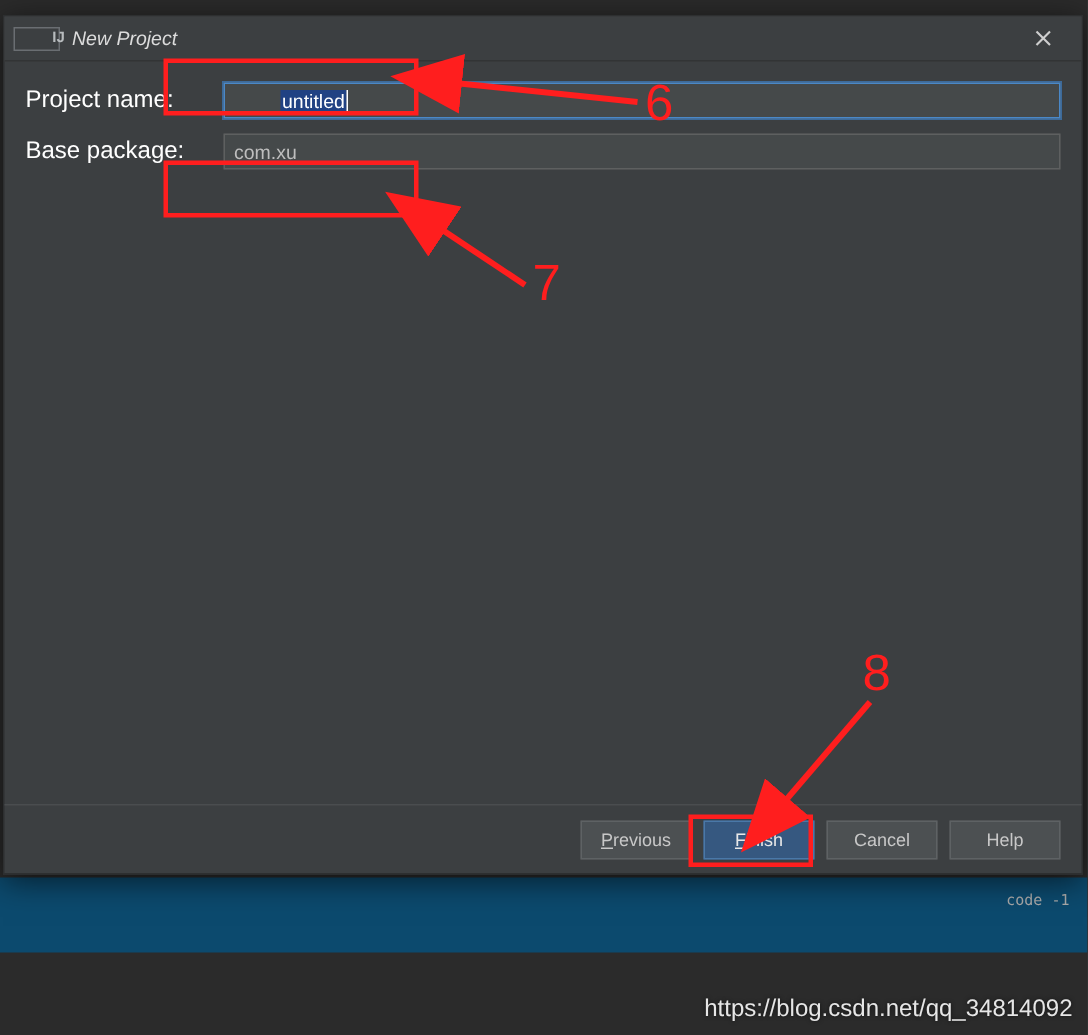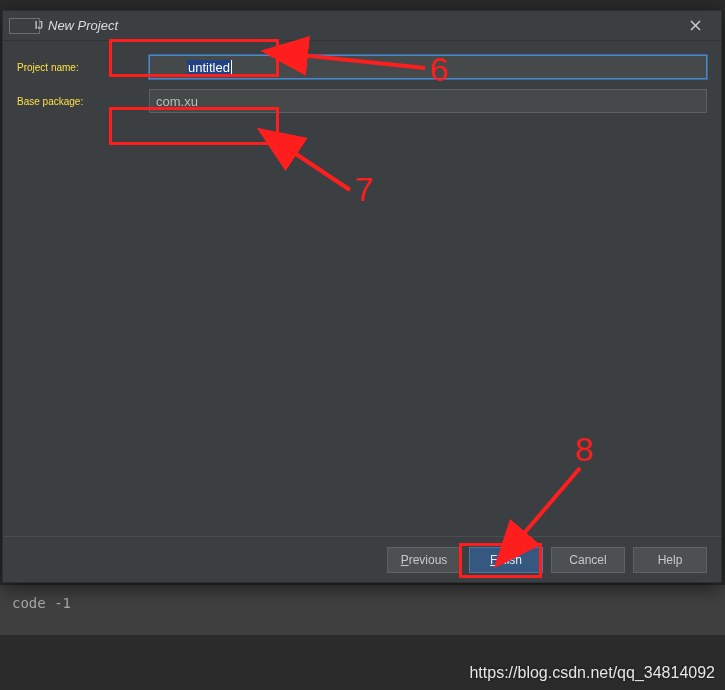--- a/index.html
+++ b/index.html
@@ -5,22 +5,22 @@
   * { box-sizing: border-box; margin: 0; padding: 0; }
   html, body { width: 725px; height: 690px; overflow: hidden; font-family: "Segoe UI", Tahoma, sans-serif; }
   body { background: #2b2b2b; color: #bbbbbb; font-size: 13px; position: relative; }
 
   .backdrop {
     position: absolute; left: 0; top: 0; width: 725px; height: 690px;
     background: #2b2b2b;
   }
   .terminal {
     position: absolute; left: 0; top: 585px; width: 725px; height: 50px;
-    background: #404040; color: #aaa; font-family: "Consolas", monospace;
-    font-size: 14px; padding: 10px 12px;
+    background: #0c4a6e; color: #aaa; font-family: "Consolas", monospace;
+    font-size: 10px; padding: 10px 12px; text-align: right;
   }
   .watermark {
     position: absolute; right: 10px; bottom: 8px; color: #e6e6e6;
     font-size: 16px; font-family: Arial, sans-serif;
     text-shadow: 0 0 3px rgba(0,0,0,.6);
     margin-top: 17px;
   }
 
   .dialog {
     position: absolute; left: 2px; top: 10px; width: 720px; height: 573px;
@@ -41,21 +41,21 @@
   .close-btn {
     width: 40px; height: 30px; display: flex; align-items: center; justify-content: center;
     color: #d0d0d0; font-size: 14px; cursor: pointer;
   }
 
   .content {
     flex: 1; padding: 14px 14px 0 14px; position: relative;
   }
 
   .form-row { display: flex; align-items: center; gap: 12px; margin-bottom: 10px; }
-  .form-label { width: 120px; color: #fde047; text-align: left; font-size: 10px; }
+  .form-label { width: 120px; color: #ffffff; text-align: left; font-size: 16px; }
   .text-input {
     flex: 1; height: 24px; background: #45494a; border: 1px solid #5e6060;
     color: #bebebe; padding: 0 6px; font-size: 13px; outline: none;
   }
   .text-input.focused {
     border: 1px solid #4a88c7; box-shadow: 0 0 0 1px #3c6a9a;
     color: #fff;
   }
   .text-input.focused::selection { background: #214283; }
   .sel-text { background: #214283; color: #fff; padding: 0 1px; margin-left: 31px; }

